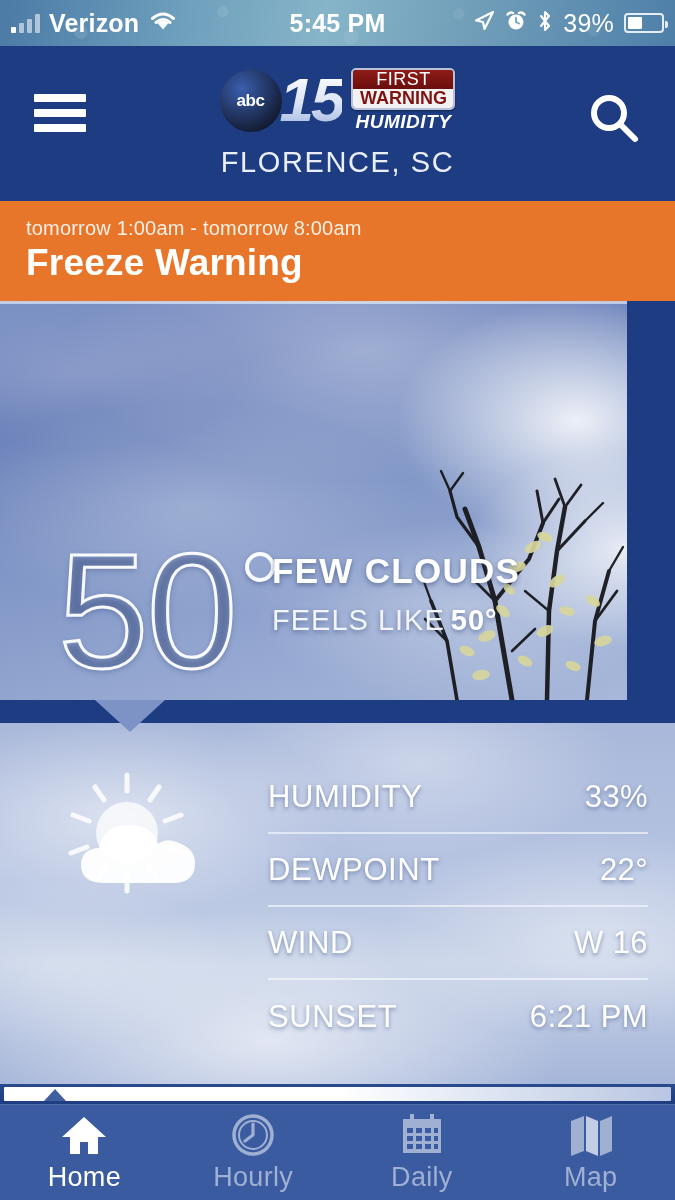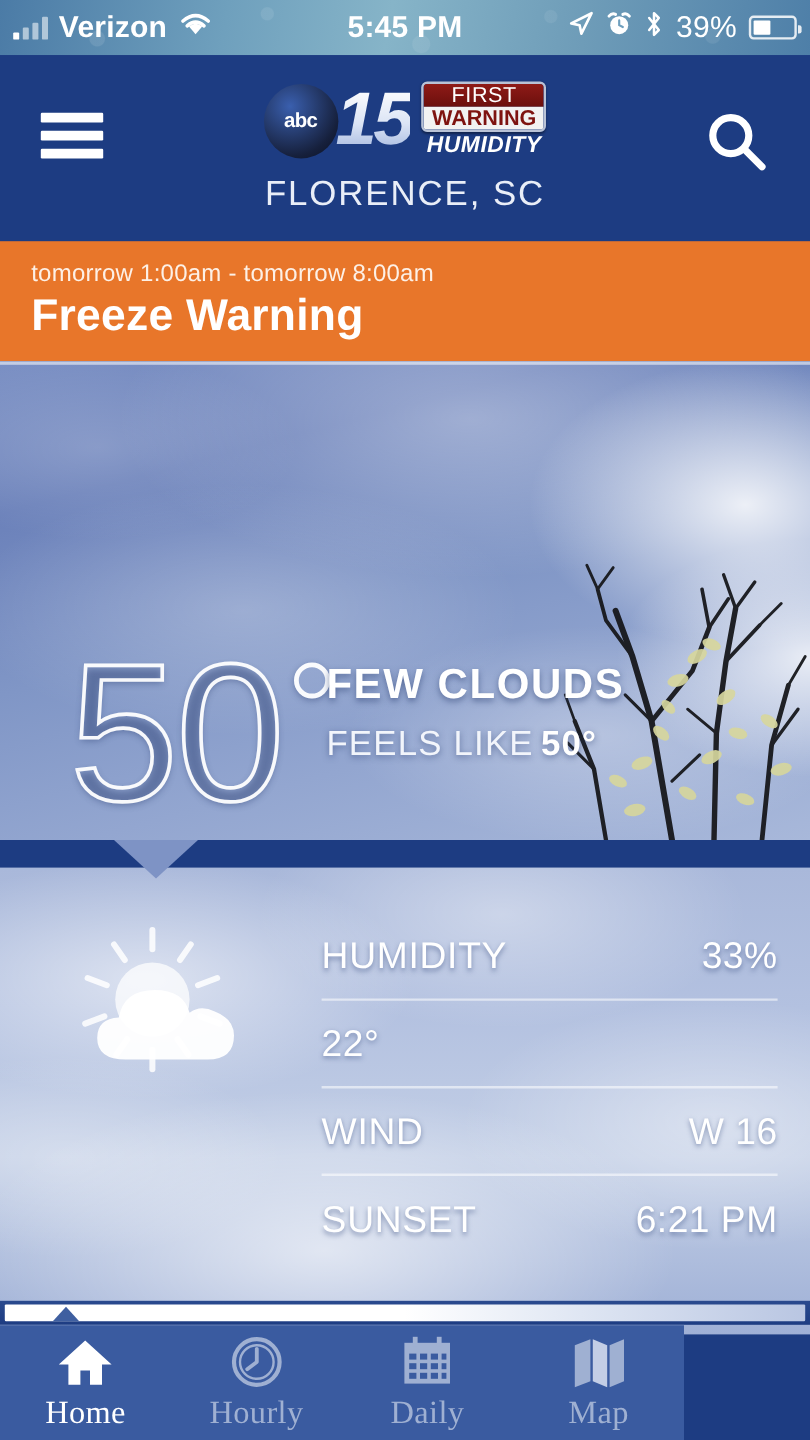--- a/index.html
+++ b/index.html
@@ -92,21 +92,21 @@
   
   .alert{
     position:absolute; top:201px; left:0; width:675px; height:100px;
     background:#e8762a; padding:16px 0 0 26px; cursor:pointer;
   }
   .alert-time{ color:#fdf0e6; font-size:20px; font-weight:400; letter-spacing:.2px;}
   .alert-title{ color:#fff; font-size:37px; font-weight:700; margin-top:2px; letter-spacing:.2px;}
 
   
   .hero{
-    position:absolute; top:301px; left:0; width:675px; height:399px;
+    position:absolute; top:301px; left:0; width:627px; height:399px;
     overflow:hidden;
     background:
       radial-gradient(ellipse 300px 200px at 92% 30%, rgba(255,255,255,.85) 0%, rgba(255,255,255,0) 60%),
       radial-gradient(ellipse 260px 160px at 100% 62%, rgba(255,255,255,.8) 0%, rgba(255,255,255,0) 62%),
       radial-gradient(ellipse 420px 190px at 58% 12%, rgba(255,255,255,.34) 0%, rgba(255,255,255,0) 70%),
       radial-gradient(ellipse 330px 150px at 30% 52%, rgba(255,255,255,.24) 0%, rgba(255,255,255,0) 70%),
       radial-gradient(ellipse 300px 130px at 74% 78%, rgba(255,255,255,.30) 0%, rgba(255,255,255,0) 70%),
       radial-gradient(ellipse 240px 110px at 12% 18%, rgba(255,255,255,.18) 0%, rgba(255,255,255,0) 70%),
       linear-gradient(165deg,#7b90c4 0%,#6b81ba 22%,#8096c6 48%,#93a6d0 72%,#a8b8da 100%);
   }
@@ -180,22 +180,22 @@
     border-radius:1px;
   }
   .scrollhint .peak{
     position:absolute; left:44px; top:5px; width:0; height:0;
     border-left:11px solid transparent; border-right:11px solid transparent;
     border-bottom:12px solid #3f5fa0;
   }
 
   
   .nav{
-    position:absolute; top:1104px; left:0; width:570px; height:96px;
-    background:#3a5ba0; display:flex; border-top:1px solid rgba(255,255,255,.12);font-family:Liberation Serif, serif;
+    position:absolute; top:1104px; left:0; width:675px; height:96px;
+    background:#3a5ba0; display:flex; border-top:1px solid rgba(255,255,255,.12);
   }
   .nav-item{
     flex:1; display:flex; flex-direction:column; align-items:center; justify-content:center;
     gap:5px; cursor:pointer;
   }
   .nav-label{ font-size:27px; letter-spacing:.3px; }
   .nav-item.active .nav-label{ color:#ffffff; }
   .nav-item.dim .nav-label{ color:#9fb0d2; }
   .nav-ico{ width:48px; height:44px; display:flex; align-items:center; justify-content:center; }
 </style>
@@ -364,20 +364,21 @@
         <path d="M50 112 Q26 112 26 94 Q26 78 44 77 Q48 54 74 54 Q98 54 103 73 Q112 66 124 72 Q140 78 140 92 Q140 112 118 112 Z" fill="#ffffff"></path>
       </g>
     </svg>
 
     <div class="rows">
       <div class="row">
         <span class="row-label">HUMIDITY</span>
         <span class="row-value">33%</span>
       </div>
       <div class="row">
+        <span class="row-label">DEWPOINT</span>
         <span class="row-value">22°</span>
       </div>
       <div class="row">
         <span class="row-label">WIND</span>
         <span class="row-value">W 16</span>
       </div>
       <div class="row">
         <span class="row-label">SUNSET</span>
         <span class="row-value">6:21 PM</span>
       </div>

